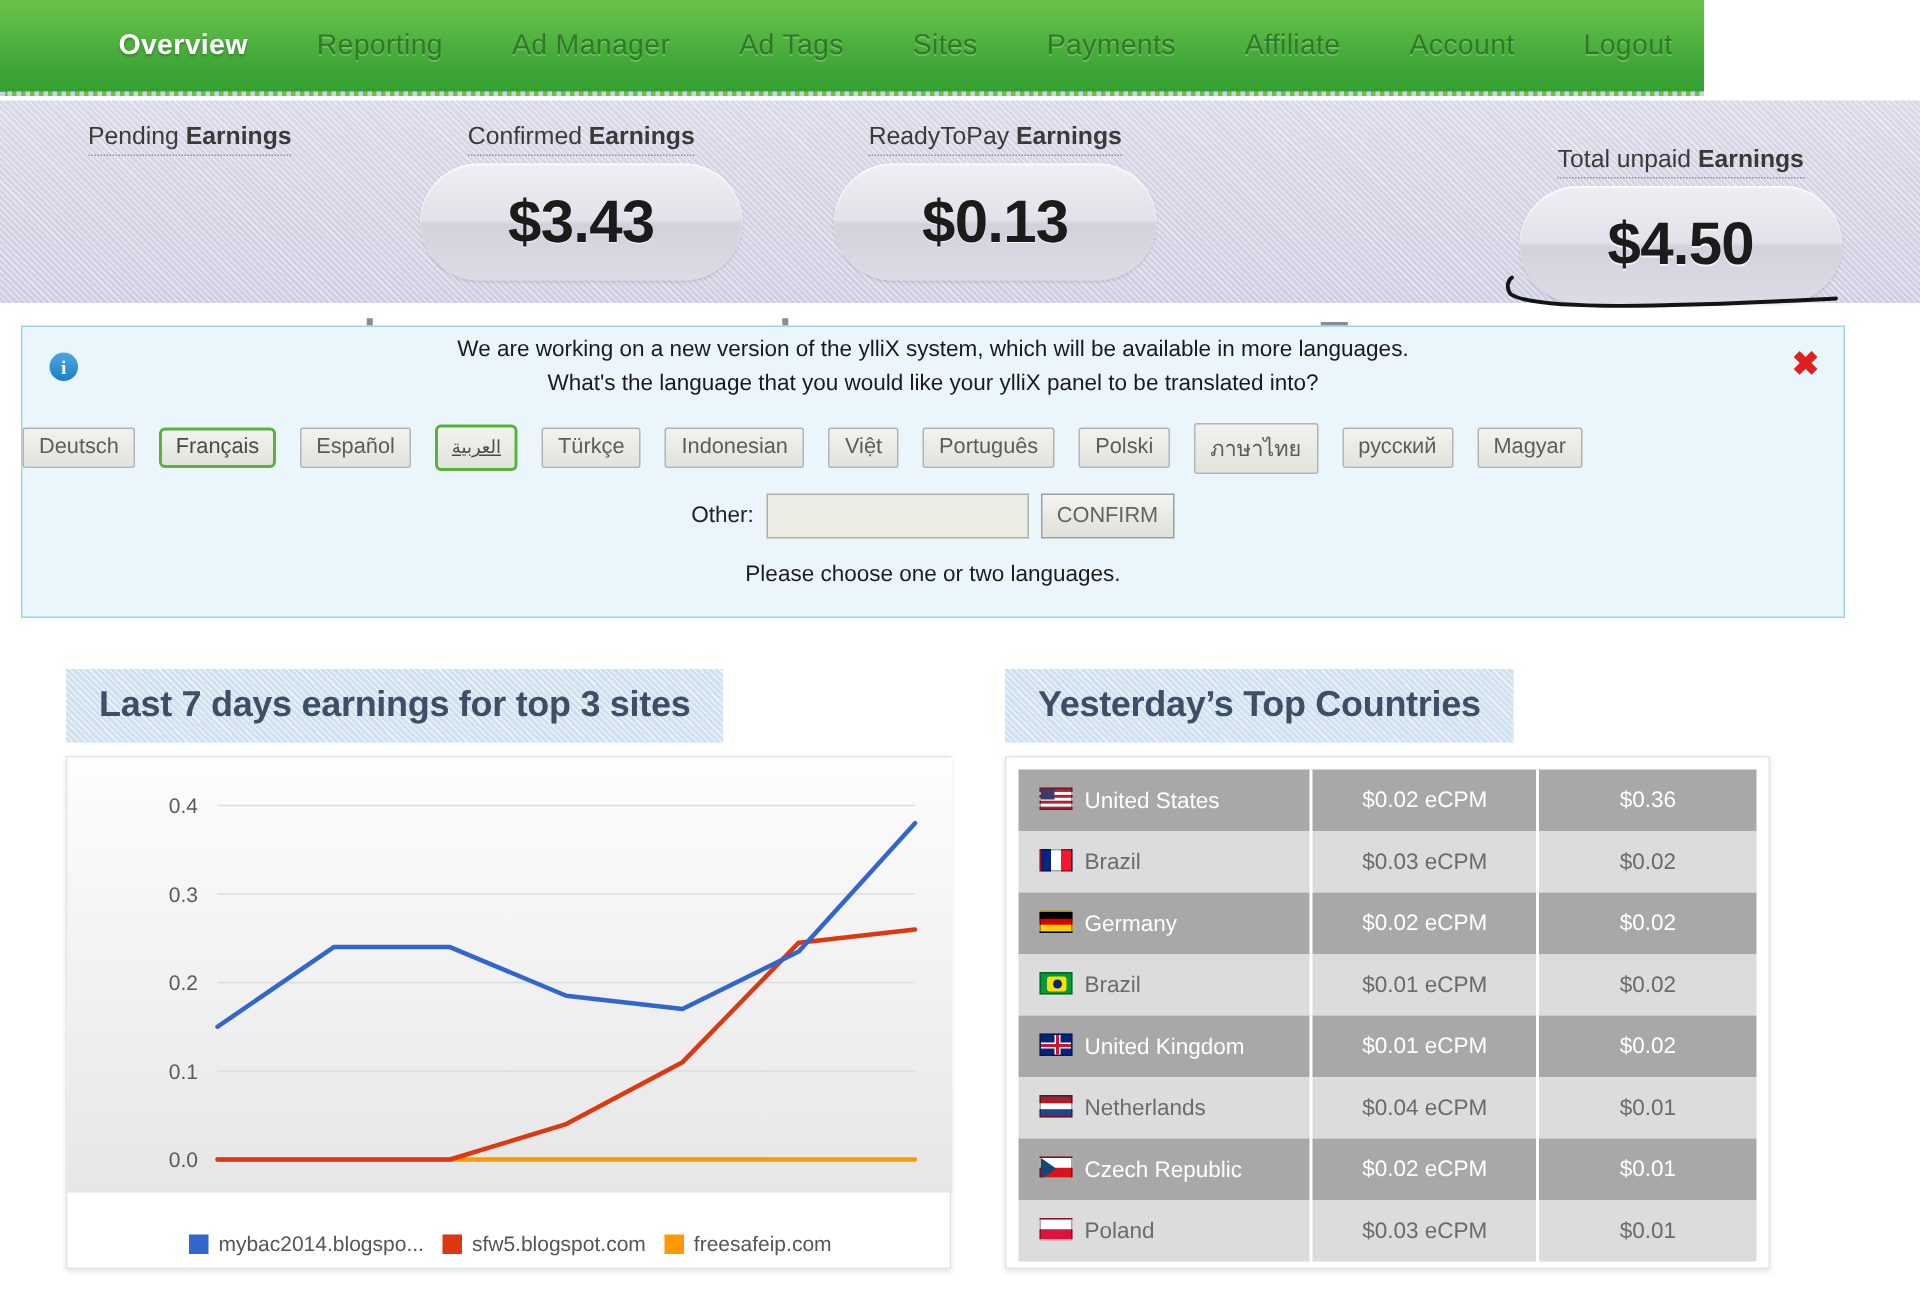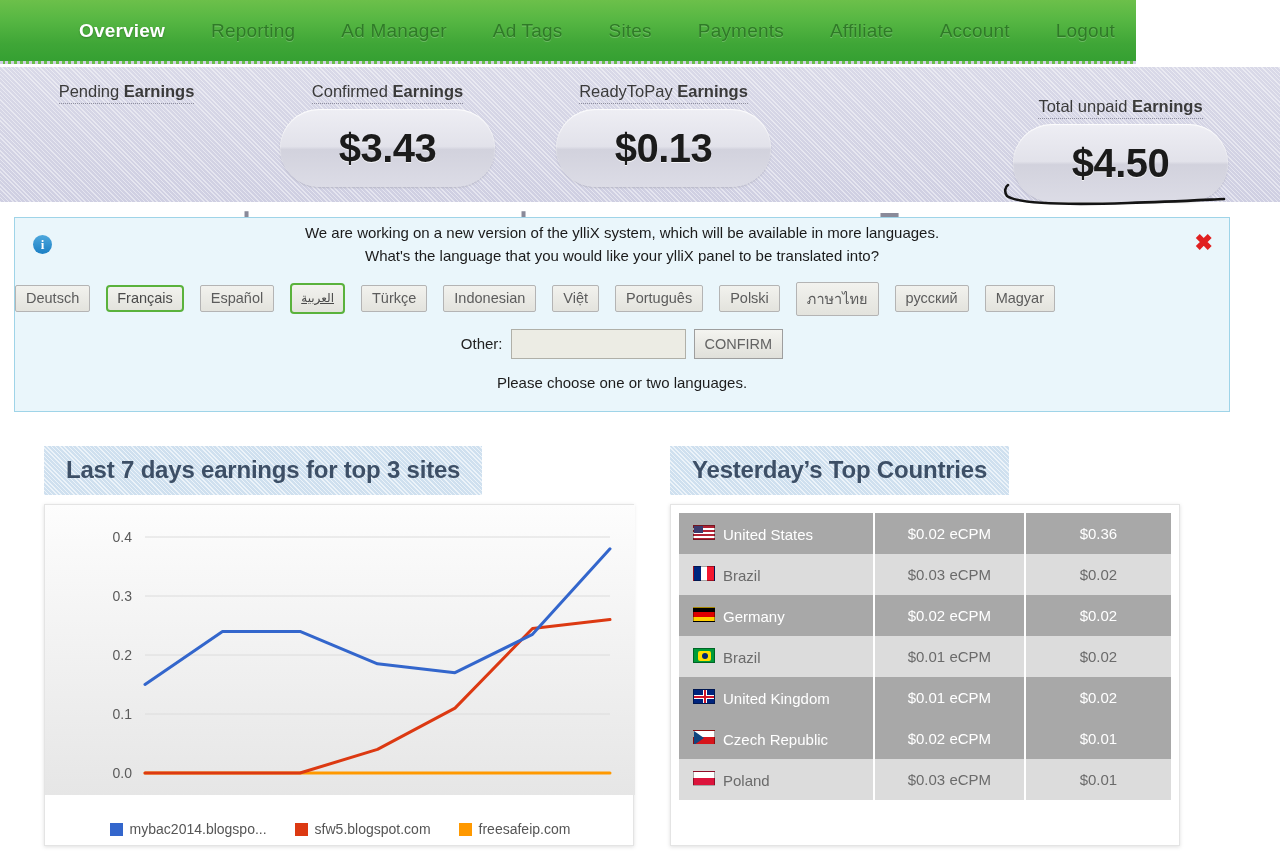--- a/index.html
+++ b/index.html
@@ -176,21 +176,21 @@
   .chart-card {
     position: absolute; left: 44px; top: 504px;
     width: 590px; height: 342px;
     background: #fff;
     border: 1px solid #e4e4e4;
     box-shadow: 0 1px 4px rgba(0,0,0,.13);
   }
   .chart-plot { position: absolute; left: 0; top: 0; width: 590px; height: 300px; }
   .chart-legend {
     position: absolute; left: 0; bottom: 8px; width: 590px;
-    display: flex; justify-content: center; gap: 28px; align-items: center;
+    display: flex; justify-content: center; gap: 12px; align-items: center;
   }
   .leg-item { display: flex; align-items: center; gap: 7px; }
   .leg-swatch { width: 13px; height: 13px; display: inline-block; }
   .leg-label { font-size: 14px; color: #555; }
 
   
   .ctry-card {
     position: absolute; left: 670px; top: 504px;
     width: 510px; height: 342px;
     background: #fff;
@@ -381,20 +381,25 @@
         <tr class="even">
           <td class="name"><span class="flag" style="background:#009b3a;"><span style="position:absolute;left:4px;top:2px;width:13px;height:10px;background:#ffdf00;transform:skewX(0);border-radius:2px;"></span><span style="position:absolute;left:8px;top:4px;width:6px;height:6px;border-radius:50%;background:#002776;"></span></span><span class="cname">Brazil</span></td>
           <td class="ecpm">$0.01 eCPM</td>
           <td class="val">$0.02</td>
         </tr>
         <tr class="odd">
           <td class="name"><span class="flag" style="background:#00247d;"><span style="position:absolute;left:0;top:5px;width:22px;height:4px;background:#fff;"></span><span style="position:absolute;left:9px;top:0;width:4px;height:15px;background:#fff;"></span><span style="position:absolute;left:0;top:6px;width:22px;height:2px;background:#cf142b;"></span><span style="position:absolute;left:10px;top:0;width:2px;height:15px;background:#cf142b;"></span></span><span class="cname">United Kingdom</span></td>
           <td class="ecpm">$0.01 eCPM</td>
           <td class="val">$0.02</td>
         </tr>
+        <tr class="even">
+          <td class="name"><span class="flag" style="background:linear-gradient(to bottom,#ae1c28 33%,#fff 33% 66%,#21468b 66%);"></span><span class="cname">Netherlands</span></td>
+          <td class="ecpm">$0.04 eCPM</td>
+          <td class="val">$0.01</td>
+        </tr>
         <tr class="odd">
           <td class="name"><span class="flag" style="background:linear-gradient(to bottom,#fff 50%,#d7141a 50%);"><span style="position:absolute;left:0;top:0;width:0;height:0;border-top:7.5px solid transparent;border-bottom:7.5px solid transparent;border-left:10px solid #11457e;"></span></span><span class="cname">Czech Republic</span></td>
           <td class="ecpm">$0.02 eCPM</td>
           <td class="val">$0.01</td>
         </tr>
         <tr class="even">
           <td class="name"><span class="flag" style="background:linear-gradient(to bottom,#fff 50%,#dc143c 50%);"></span><span class="cname">Poland</span></td>
           <td class="ecpm">$0.03 eCPM</td>
           <td class="val">$0.01</td>
         </tr>

